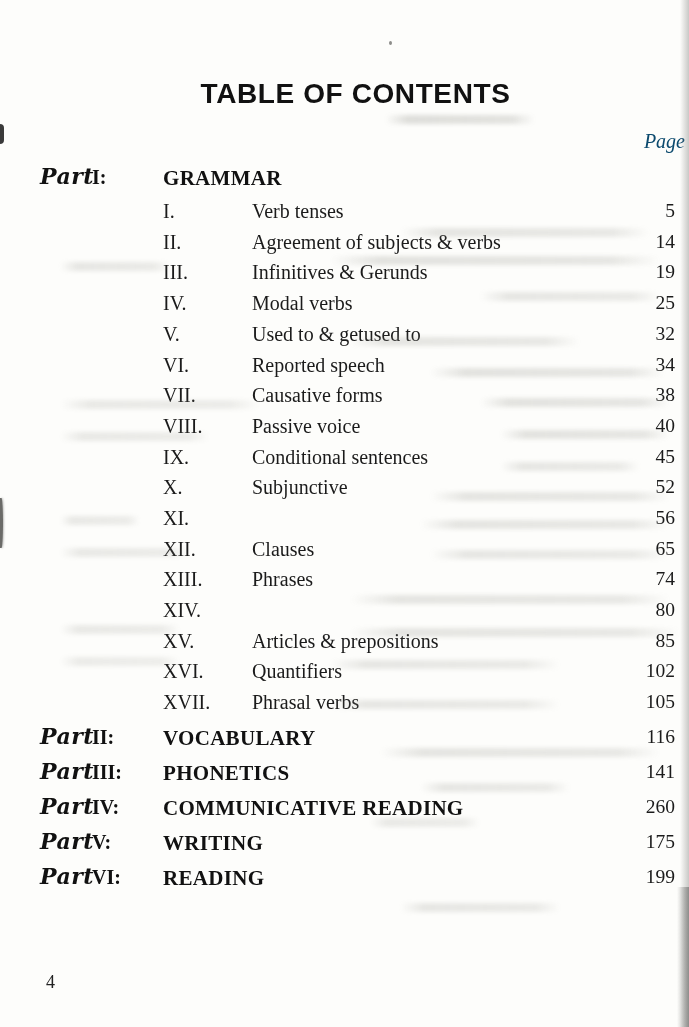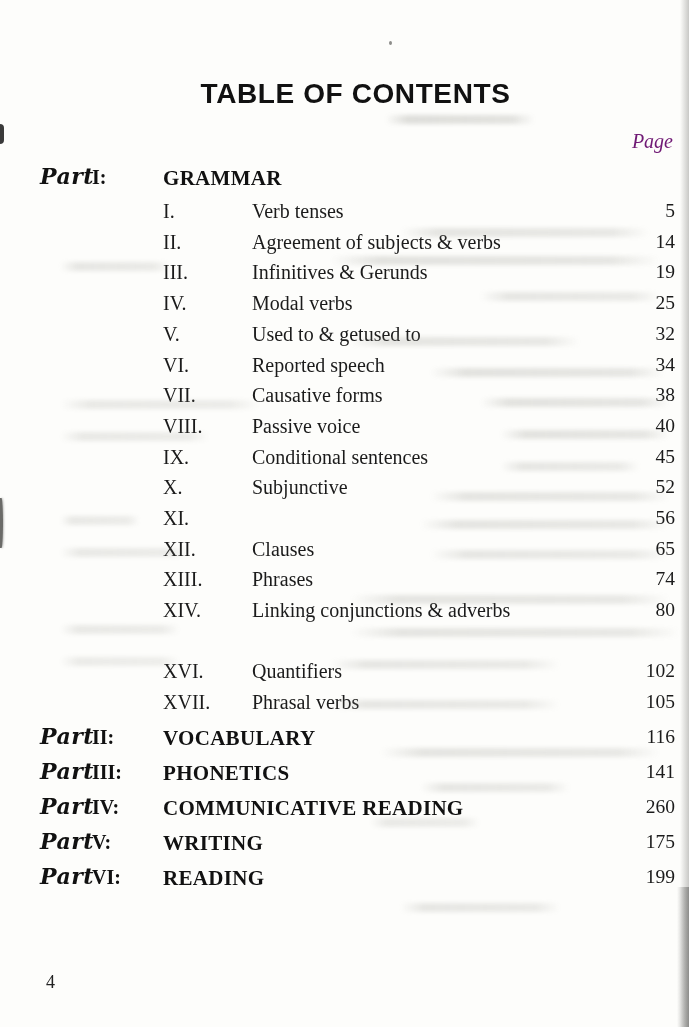--- a/index.html
+++ b/index.html
@@ -20,25 +20,25 @@
     text-align: center;
     transform: translateX(11px);
     font-family: "Liberation Sans", sans-serif;
     font-weight: 700;
     font-size: 28px;
     letter-spacing: 0.6px;
     color: #111;
   }
   .page-col-label {
     position: absolute;
-    right: 16px;
+    right: 4px;
     top: 130px;
     font-style: italic;
     font-size: 20px;
-    color: #701a75;
+    color: #0c4a6e;
   }
   
   .row { position: absolute; left: 0; right: 0; height: 30px; }
   .part-word {
     position: absolute;
     left: 40px;
     top: -3px;
     font-family: "DejaVu Serif", serif;
     font-style: italic;
     font-weight: 700;
@@ -209,22 +209,26 @@
     <span class="item-title">Clauses</span>
     <span class="page-num">65</span>
   </div>
   <div class="row" style="top:568px">
     <span class="item-numeral">XIII.</span>
     <span class="item-title">Phrases</span>
     <span class="page-num">74</span>
   </div>
   <div class="row" style="top:599px">
     <span class="item-numeral">XIV.</span>
-    <span class="item-title">Linking conjunctions &amp; adverbs</span>
     <span class="page-num">80</span>
+  </div>
+  <div class="row" style="top:630px">
+    <span class="item-numeral">XV.</span>
+    <span class="item-title">Articles &amp; prepositions</span>
+    <span class="page-num">85</span>
   </div>
   <div class="row" style="top:660px">
     <span class="item-numeral">XVI.</span>
     <span class="item-title">Quantifiers</span>
     <span class="page-num">102</span>
   </div>
   <div class="row" style="top:691px">
     <span class="item-numeral">XVII.</span>
     <span class="item-title">Phrasal verbs</span>
     <span class="page-num">105</span>

